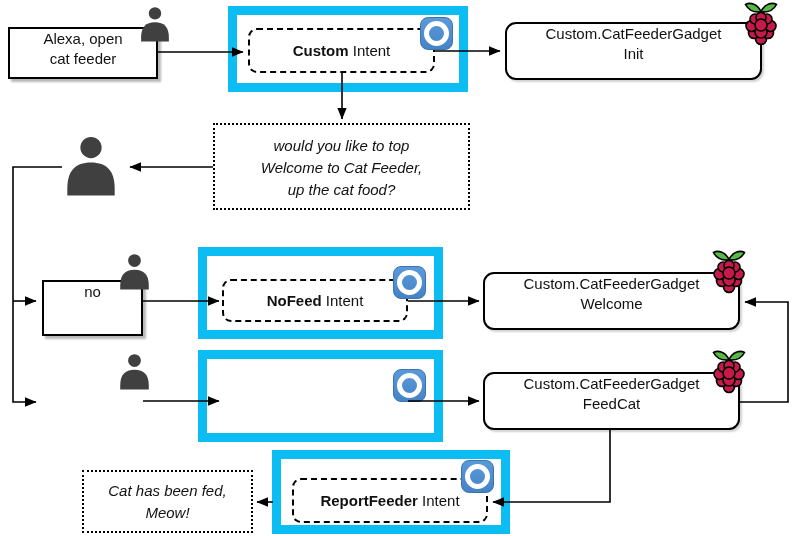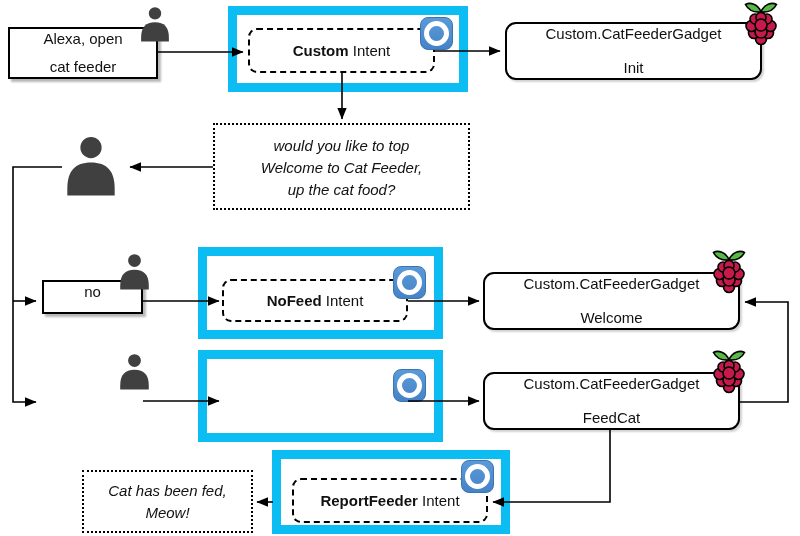--- a/index.html
+++ b/index.html
@@ -4,21 +4,21 @@
 <style>
   html,body { margin:0; padding:0; background:#ffffff; }
   #canvas {
     position:relative; width:800px; height:536px; background:#ffffff; overflow:hidden;
     font-family:"Liberation Sans", sans-serif; color:#111; font-size:15px;
   }
   .abs { position:absolute; box-sizing:border-box; }
   .box { background:#fff; border:2px solid #000; }
   .sq-shadow { box-shadow:3px 3px 2px rgba(0,0,0,0.28); }
   .rounded { border-radius:11px; box-shadow:2px 2px 2px rgba(0,0,0,0.18); }
-  .center2 { display:flex; flex-direction:column; align-items:center; justify-content:space-between; text-align:center; line-height:20px; }
+  .center2 { display:flex; flex-direction:column; align-items:center; justify-content:flex-start; text-align:center; line-height:20px; }
   .cyan-frame { border:9px solid #0bbdf2; background:#fff; }
   .dashed-box { border:2px dashed #000; border-radius:9px; background:#fff;
                 display:flex; align-items:center; justify-content:center; text-align:center; }
   .dotted-box { border:2px dotted #000; background:#fff; font-style:italic; text-align:center; line-height:22px; }
   .bold { font-weight:normal; }
   .alexa-icon { width:33px; height:33px; border-radius:8px;
     background:linear-gradient(180deg,#5b9ad9 0%,#4583c6 100%);
     border:1px solid #3a74b3; display:flex; align-items:center; justify-content:center; }
   .alexa-ring { width:15px; height:15px; border:5px solid #fff; border-radius:50%; }
   svg.icon { display:block; }
@@ -84,21 +84,21 @@
 
   <div class="abs dotted-box" style="left:213px;top:123px;width:257px;height:87px;padding-top:10px">
     <div>would you like to top</div>
     <div>Welcome to Cat Feeder,</div>
     <div>up the cat food?</div>
   </div>
   <svg class="abs icon" style="left:62px;top:132px" width="58" height="64" viewBox="0 0 24 26">
       <use href="#sym-person"></use>
     </svg>
 
-  <div class="abs box sq-shadow center2 bold" style="left:42px;top:280px;width:101px;height:34px">
+  <div class="abs box sq-shadow center2 bold" style="left:42px;top:280px;width:101px;height:56px">
     <div>no</div>
   </div>
   <svg class="abs icon" style="left:117px;top:250px" width="35" height="41" viewBox="0 0 24 26">
       <use href="#sym-person"></use>
     </svg>
 
   <div class="abs dashed-box" style="left:222px;top:279px;width:186px;height:43px">
     <span><b>NoFeed</b><span> Intent</span></span>
   </div>
   <div class="abs alexa-icon" style="left:393px;top:266px">

